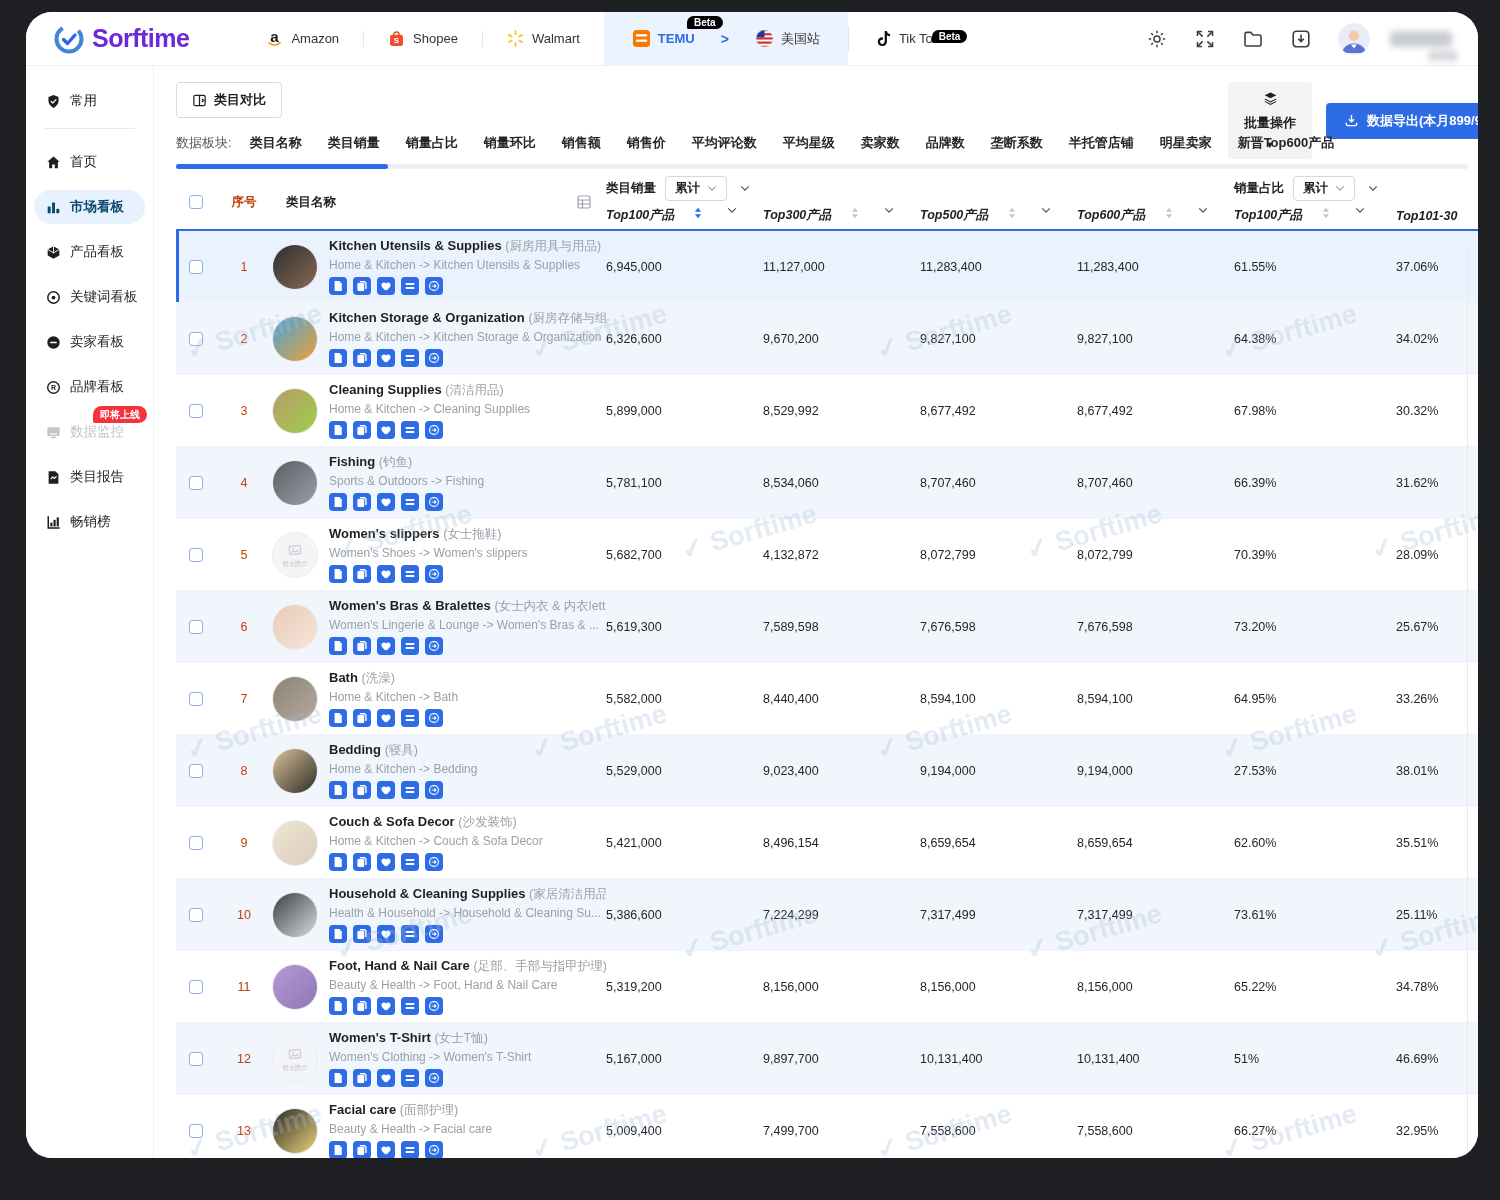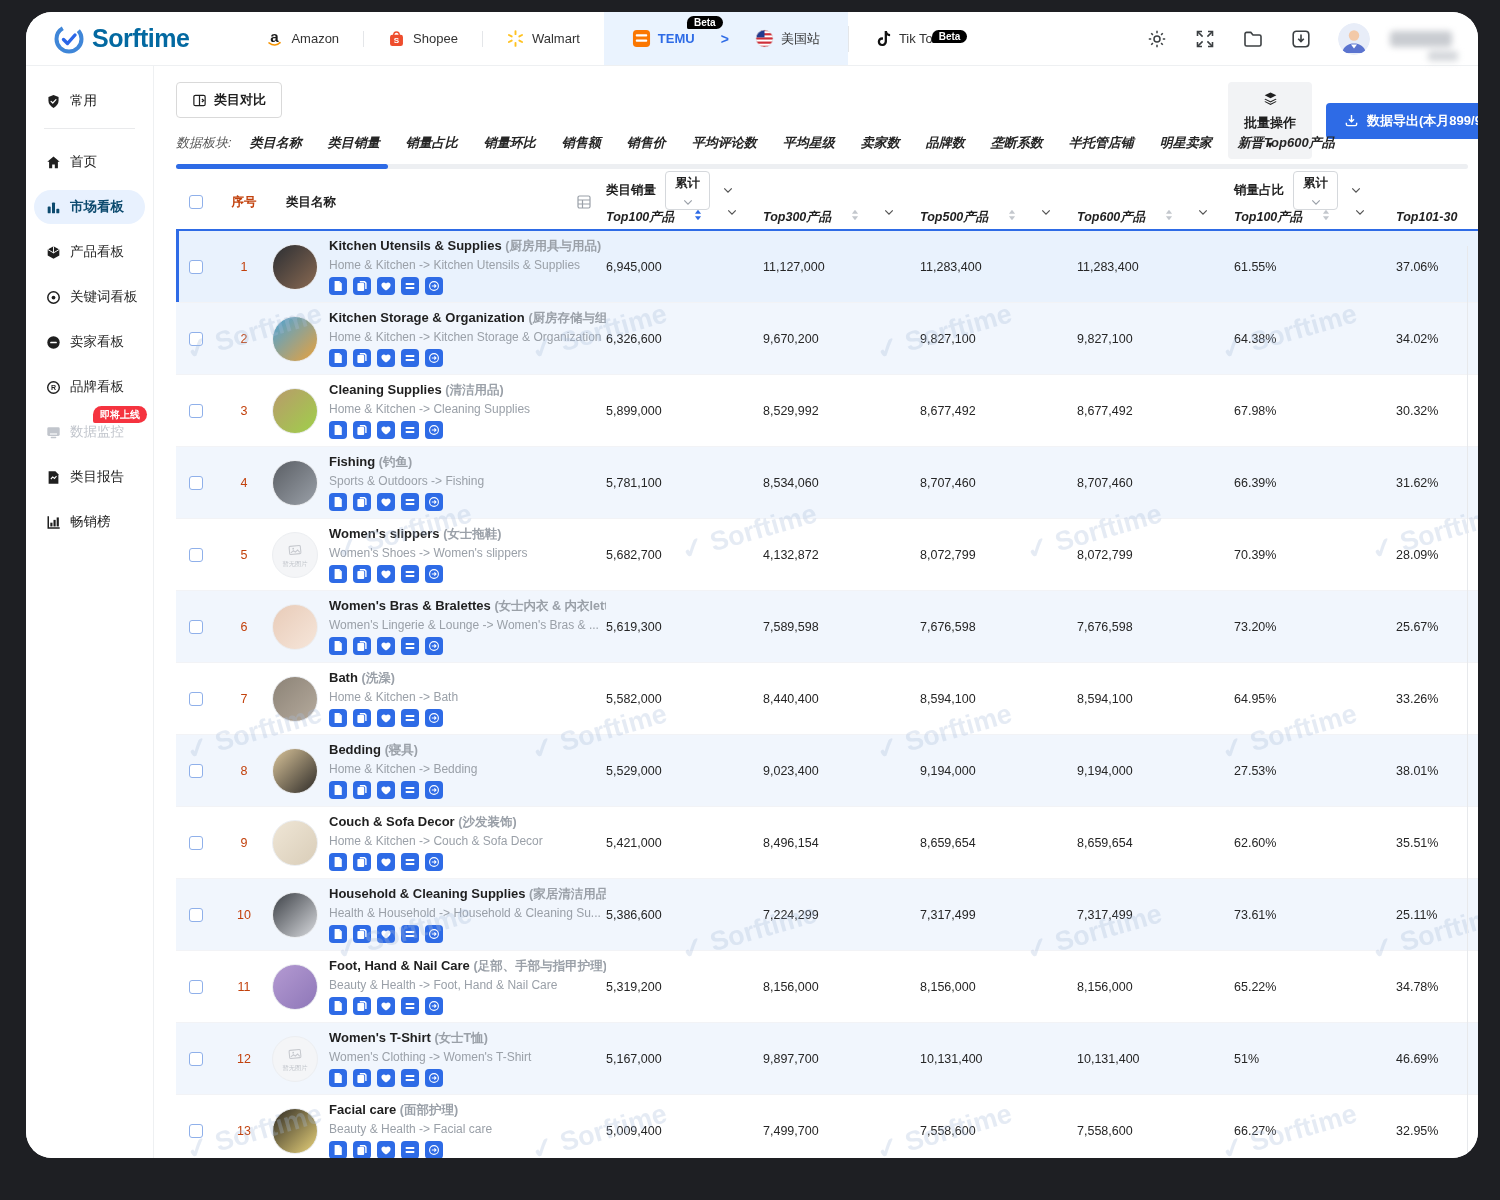--- a/index.html
+++ b/index.html
@@ -15,21 +15,21 @@
     background:#fff; border-radius:26px; overflow:hidden;
     display:flex; flex-direction:column;
   }
   
   .navbar {
     height:54px; flex:0 0 54px; display:flex; align-items:center;
     border-bottom:1px solid #eef0f2; padding:0 26px 0 28px; position:relative; z-index:5; background:#fff;
   }
   .logo { display:flex; align-items:center; gap:8px; cursor:pointer; }
   .logo-mark svg { width:30px; height:30px; display:block; }
-  .logo-text { font-size:25px; font-weight:800; color:#0369a1; letter-spacing:-0.5px; }
+  .logo-text { font-size:25px; font-weight:800; color:#6d28d9; letter-spacing:-0.5px; }
   .markets { display:flex; align-items:center; margin-left:52px; height:100%; }
   .mkts { display:flex; align-items:center; height:100%; }
   .market { display:flex; align-items:center; gap:7px; padding:0 24px; position:relative; height:100%; cursor:pointer; font-size:13px; color:#333; }
   #markets-left .market + .market::before {
     content:""; position:absolute; left:0; top:19px; height:16px; width:1px; background:#e4e6e9;
   }
   .mk-icon svg { width:19px; height:19px; display:block; }
   .market .mk-badge { position:absolute; top:4px; right:-4px; background:#000000; color:#fff;
     font-size:10px; padding:1px 7px; border-radius:8px 8px 8px 2px; font-weight:bold; }
   .market .mk-badge:empty { display:none; }
@@ -68,21 +68,21 @@
   .btn-compare svg { width:15px; height:15px; }
   .toolbar-right { display:flex; align-items:center; gap:14px; margin-right:-48px; }
   .btn-batch { display:inline-flex; align-items:center; gap:8px; background:#f2f3f5; border:none; border-radius:4px;
     padding:9px 16px; font-size:13px; color:#1f1f1f; cursor:pointer; font-weight:bold;flex-direction:column; }
   .btn-batch svg { width:15px; height:15px; }
   .caret-down { font-size:9px; color:#1f1f1f; }
   .btn-export { display:inline-flex; align-items:center; gap:8px; background:#2e6be6; color:#fff; border:none;
     border-radius:4px; padding:9px 18px; font-size:13px; cursor:pointer; white-space:nowrap; font-weight:bold; min-width:200px; }
   .btn-export svg { width:15px; height:15px; }
 
-  .modules-row { display:flex; align-items:center; margin-top:12px; font-size:13px; color:#1f1f1f;font-style:italic; }
+  .modules-row { display:flex; align-items:center; margin-top:12px; font-size:13px; color:#1f1f1f; }
   .modules-label { color:#555; margin-right:18px; }
   .module-tab { margin-right:26px; cursor:pointer; white-space:nowrap; font-weight:bold; color:#262626; }
 
   .hscroll { margin-top:12px; margin-right:10px; height:5px; background:#edeff2; border-radius:3px; position:relative; }
   .hthumb { position:absolute; left:0; top:0; height:5px; width:212px; background:#2e6be6; border-radius:3px; cursor:pointer; }
 
   
   .thead { display:flex; border-bottom:2px solid #2e6be6; padding-top:6px; height:62px; }
   .th-left { width:430px; flex:0 0 430px; display:flex; align-items:center; }
   .cell-check { width:40px; flex:0 0 40px; display:flex; justify-content:center; }
@@ -92,21 +92,21 @@
   .th-left .display-icon { margin-left:auto; margin-right:14px; cursor:pointer; }
   .th-left .display-icon svg { width:16px; height:16px; display:block; }
   .th-head-label { font-weight:bold; }
   .th-right { flex:1; display:flex; flex-direction:column; justify-content:space-between; min-width:0; }
   .th-groups { display:flex; height:30px; align-items:center; }
   .th-group { display:flex; align-items:center; gap:9px; }
   .th-group.g1 { width:628px; flex:0 0 628px; }
   .th-group.g2 { flex:1; min-width:0; }
   .group-label { font-size:12.5px; font-weight:bold; color:#1f1f1f; }
   .select-box { display:inline-flex; align-items:center; gap:7px; border:1px solid #d5d8dc; border-radius:4px;
-    padding:3px 9px; font-size:12.5px; color:#1f1f1f; background:#fff; cursor:pointer; font-weight:bold;flex-direction:column; }
+    padding:3px 9px; font-size:12.5px; color:#1f1f1f; background:#fff; cursor:pointer; font-weight:bold; }
   .select-box svg, .sc-chev svg, .group-chev svg { width:10px; height:7px; display:block; }
   .group-chev { cursor:pointer; margin-left:4px; }
   .th-cols { display:flex; height:28px; align-items:center; }
   .subcol { display:flex; gap:20px; font-size:12.5px; color:#1f1f1f;font-style:italic; }
   .subcol .sc-label { font-weight:bold; }
   .subcol.c-num { width:157px; flex:0 0 157px; }
   .subcol.c-pct { width:162px; flex:0 0 162px; }
   .subcol.c-last { width:170px; flex:0 0 170px; }
   .sorter { cursor:pointer; display:flex; }
   .sorter svg { width:8px; height:12px; fill:#c3c7cd; }
@@ -121,21 +121,21 @@
   .trow.selected::before { content:""; position:absolute; left:0; top:0; bottom:0; width:3px; background:#2e6be6; }
   .cell-name { width:334px; flex:0 0 334px; display:flex; align-items:center; }
   .thumb { width:46px; height:46px; border-radius:50%; flex:0 0 46px; margin-right:11px; position:relative; overflow:hidden;
     border:1px solid #eceef1; }
   .thumb.placeholder { background:#f4f5f7; display:flex; flex-direction:column; align-items:center; justify-content:center; }
   .thumb.placeholder svg { width:22px; height:18px; }
   .thumb.placeholder i { font-style:normal; font-size:7px; color:#c2c6cc; transform:scale(.9); }
   .name-stack { min-width:0; }
   .name-line { font-size:13px; line-height:15px; white-space:nowrap; overflow:hidden; }
   .t-en { color:#1f1f1f; font-weight:bold; }
-  .t-cn { color:#9aa0a8; font-size:12.5px; font-weight:bold; }
+  .t-cn { color:#9aa0a8; font-size:12.5px; font-weight:normal; }
   .t-path { font-size:12px; color:#9aa0a8; margin-top:4px; white-space:nowrap; }
   .actions { display:flex; gap:6px; margin-top:5px; }
   .act { width:18px; height:18px; background:#2e6be6; border-radius:4px; display:flex; align-items:center; justify-content:center; cursor:pointer; }
   .act svg { width:12px; height:12px; display:block; }
   .cell-num { width:157px; flex:0 0 157px; font-size:12.5px; color:#262626; }
   .cell-num.c5 { width:162px; flex:0 0 162px; }
   .cell-num.c6 { width:170px; flex:0 0 170px; }
 
   
   .watermarks { position:absolute; left:0; top:210px; right:0; bottom:0; pointer-events:none; z-index:2; overflow:hidden; }

